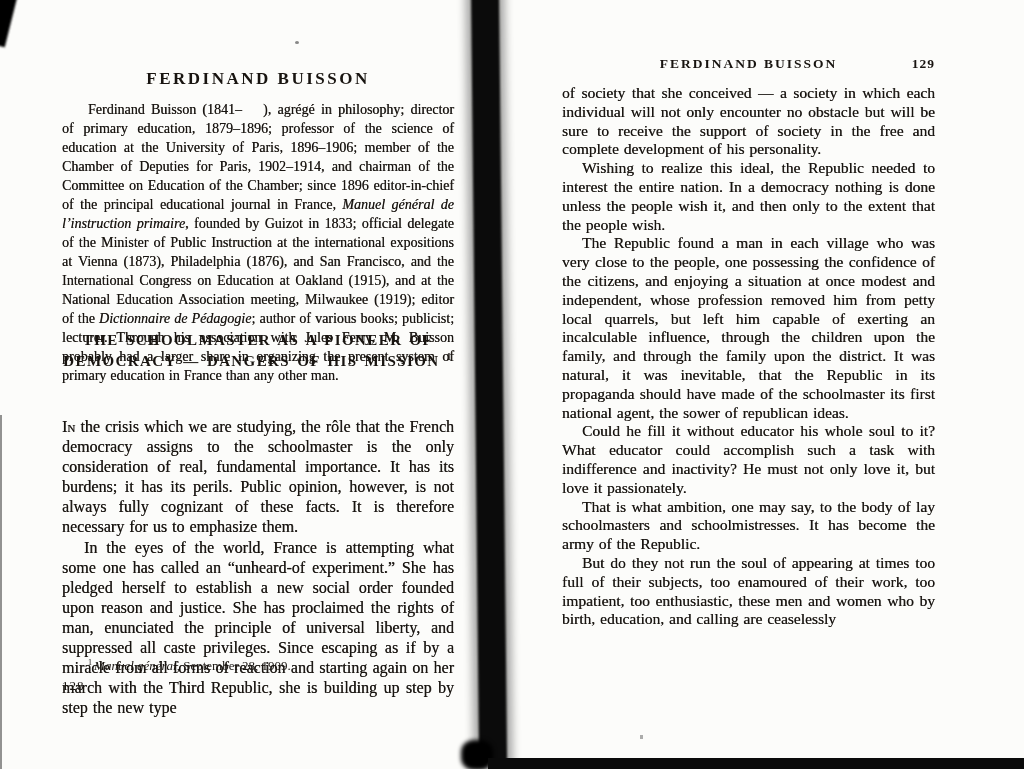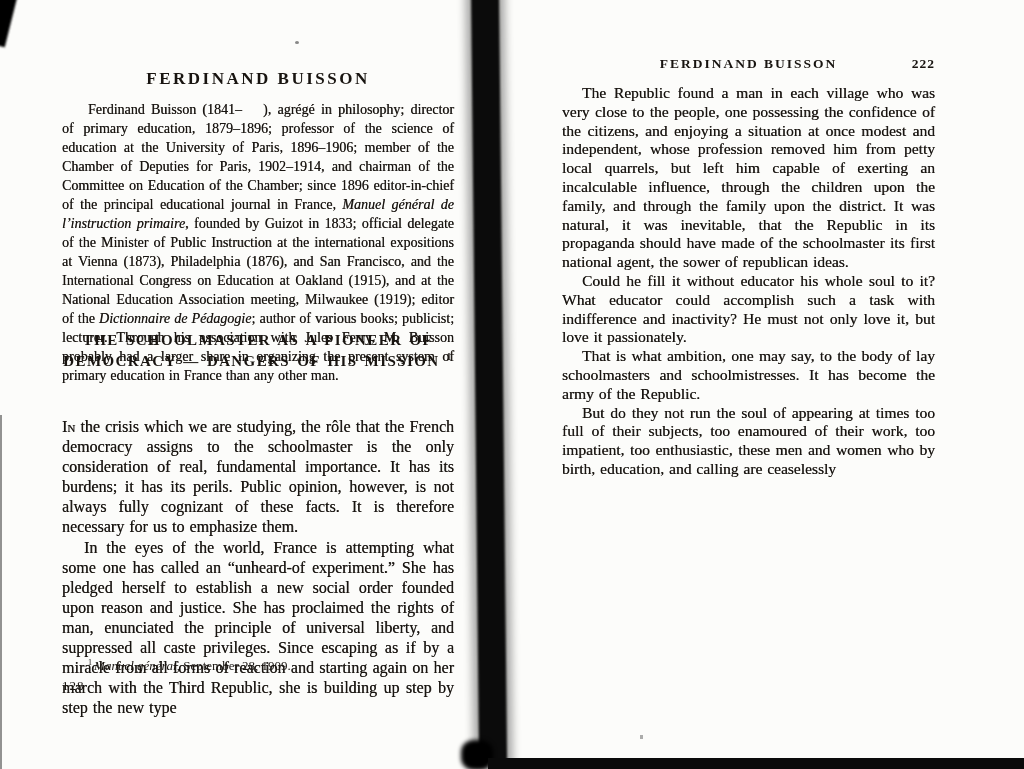--- a/index.html
+++ b/index.html
@@ -120,24 +120,26 @@
     </div>
 
     <p class="lp-footnote"><span class="sup">1 </span><span class="it">Manuel général</span><span>, September 28, 1909.</span></p>
 
     <p class="lp-pagenum">128</p>
   </section>
 
   <section class="page page-right">
     <header class="rp-header">
       <span>FERDINAND BUISSON</span>
-      <span class="rp-pagenum">222</span>
+      <span class="rp-pagenum">129</span>
     </header>
 
     <div class="rp-body ink">
+      <p class="noindent">of society that she conceived — a society in which each individual will not only encounter no obstacle but will be sure to receive the support of society in the free and complete development of his personality.</p>
+      <p>Wishing to realize this ideal, the Republic needed to interest the entire nation.  In a democracy nothing is done unless the people wish it, and then only to the extent that the people wish.</p>
       <p>The Republic found a man in each village who was very close to the people, one possessing the confidence of the citizens, and enjoying a situation at once modest and independent, whose profession removed him from petty local quarrels, but left him capable of exerting an incalculable influence, through the children upon the family, and through the family upon the district.  It was natural, it was inevitable, that the Republic in its propaganda should have made of the schoolmaster its first national agent, the sower of republican ideas.</p>
       <p>Could he fill it without educator his whole soul to it? What educator could accomplish such a task with indifference and inactivity?  He must not only love it, but love it passionately.</p>
       <p>That is what ambition, one may say, to the body of lay schoolmasters and schoolmistresses.  It has become the army of the Republic.</p>
       <p>But do they not run the soul of appearing at times too full of their subjects, too enamoured of their work, too impatient, too enthusiastic, these men and women who by birth, education, and calling are ceaselessly</p>
     </div>
   </section>
 
 </div>
 
 </body></html>

